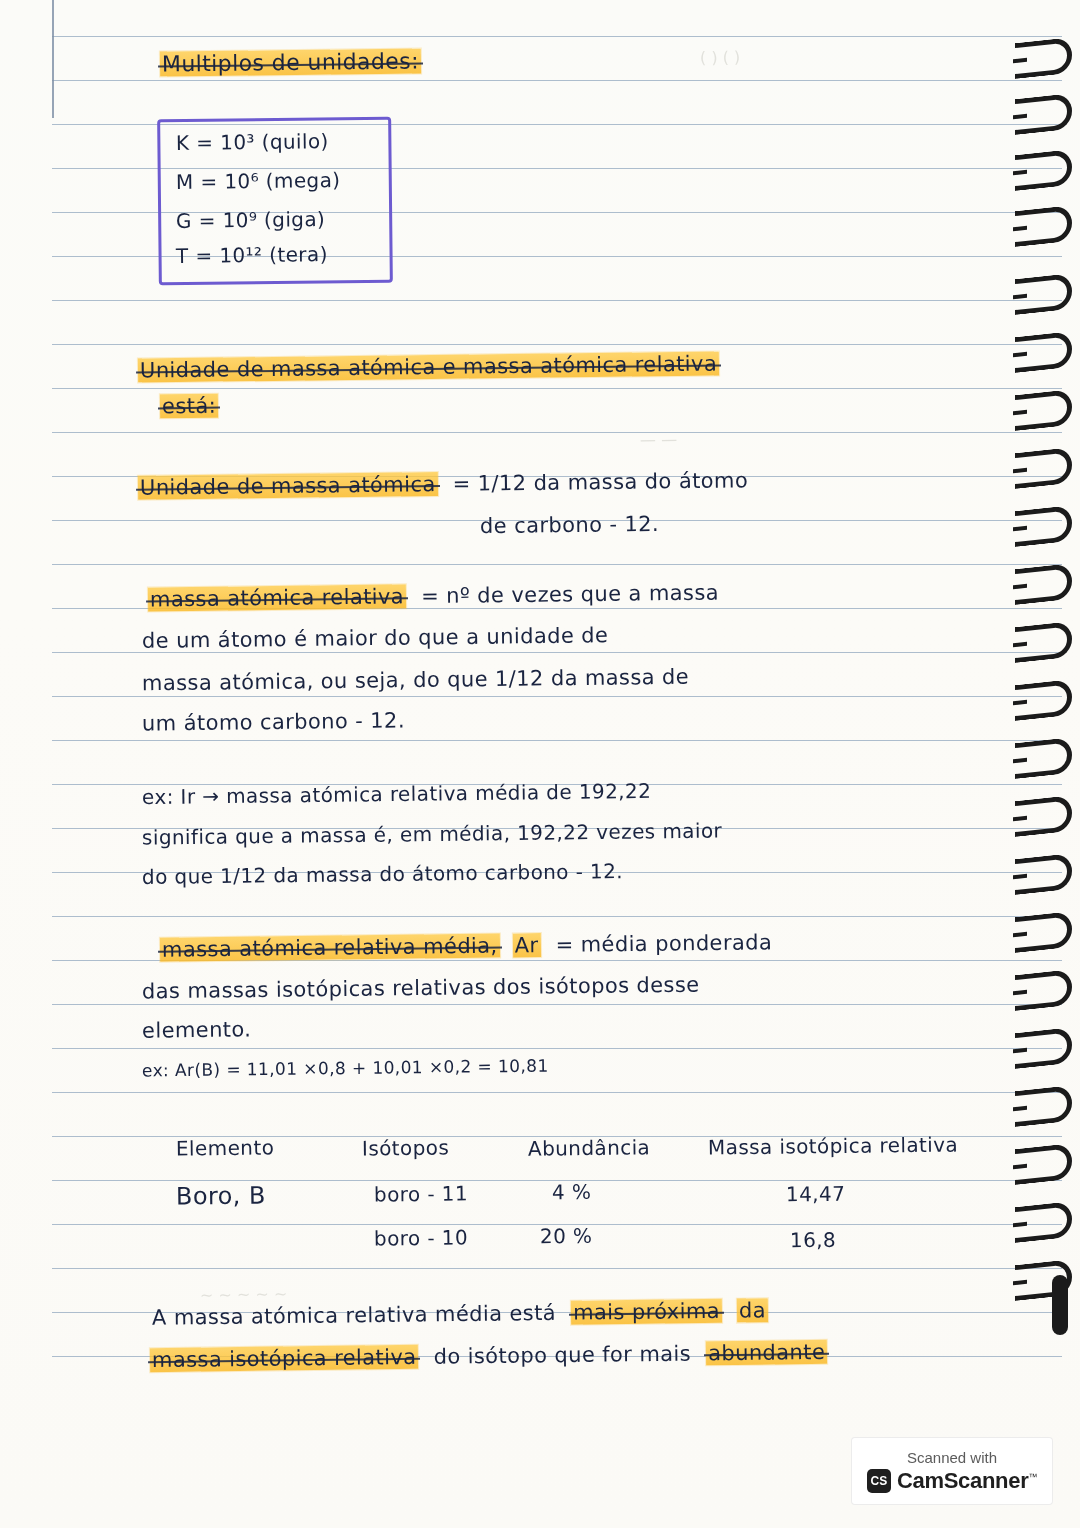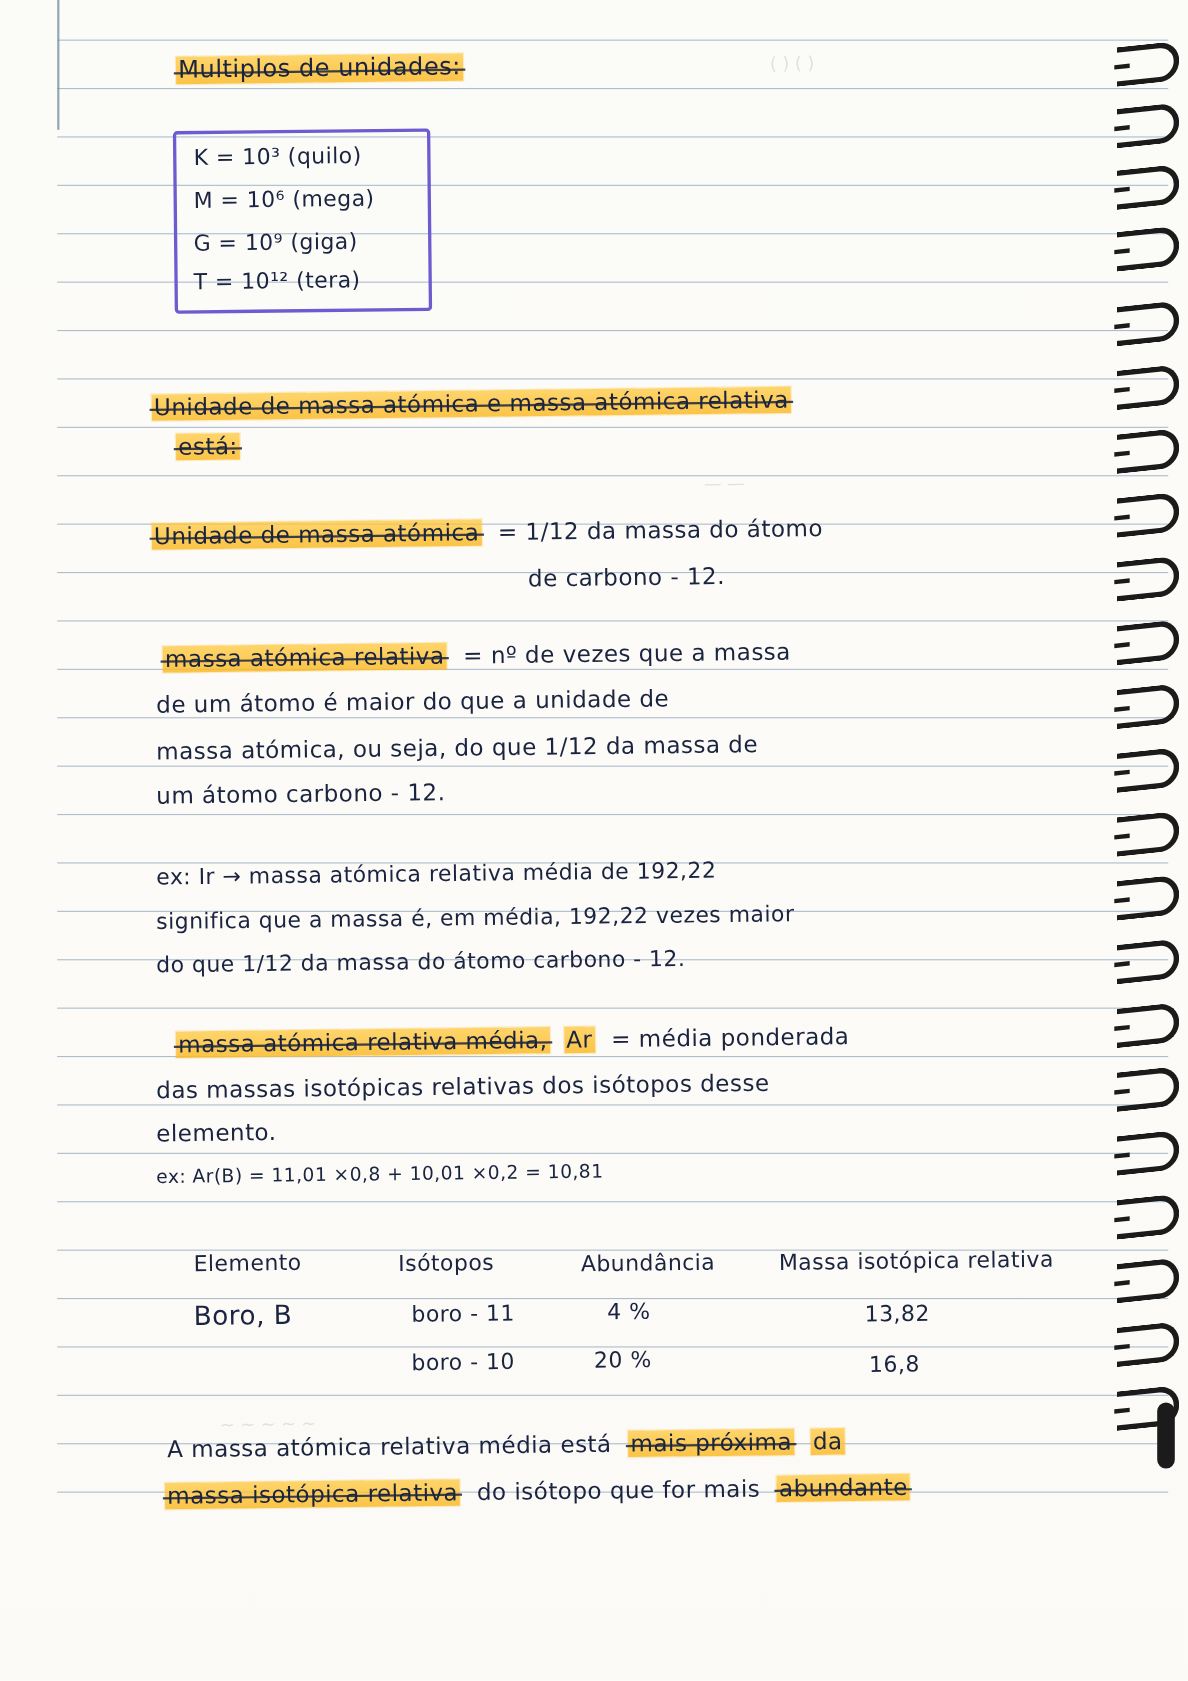--- a/index.html
+++ b/index.html
@@ -341,21 +341,21 @@
   <div class="hw" style="left:176px; top:1182px; font-size:24px;">
     <span>Boro, B</span>
   </div>
   <div class="hw" style="left:374px; top:1182px; font-size:20px;">
     <span>boro - 11</span>
   </div>
   <div class="hw" style="left:552px; top:1180px; font-size:20px;">
     <span>4 %</span>
   </div>
   <div class="hw" style="left:786px; top:1182px; font-size:20px;">
-    <span>13,82</span>
+    <span>14,47</span>
   </div>
 
   <div class="hw" style="left:374px; top:1226px; font-size:20px;">
     <span>boro - 10</span>
   </div>
   <div class="hw" style="left:540px; top:1224px; font-size:20px;">
     <span>20 %</span>
   </div>
   <div class="hw" style="left:790px; top:1228px; font-size:20px;">
     <span>16,8</span>
@@ -365,13 +365,20 @@
     <span>A massa atómica relativa média está</span>
     <span class="hl strike" style="margin-left:8px">mais próxima</span>
     <span class="hl" style="margin-left:8px">da</span>
   </div>
   <div class="hw" style="left:150px; top:1344px; font-size:21px;">
     <span class="hl strike">massa isotópica relativa</span>
     <span style="margin-left:8px">do isótopo que for mais</span>
     <span class="hl strike" style="margin-left:8px">abundante</span>
   </div>
 
+  <div class="watermark">
+    <div class="line1">Scanned with</div>
+    <div class="line2">
+      <span class="cs-badge">CS</span>
+      <span class="cs-text"><span>CamScanner</span><span class="cs-tm">™</span></span>
+    </div>
+  </div>
 </div>
 
 </body></html>

